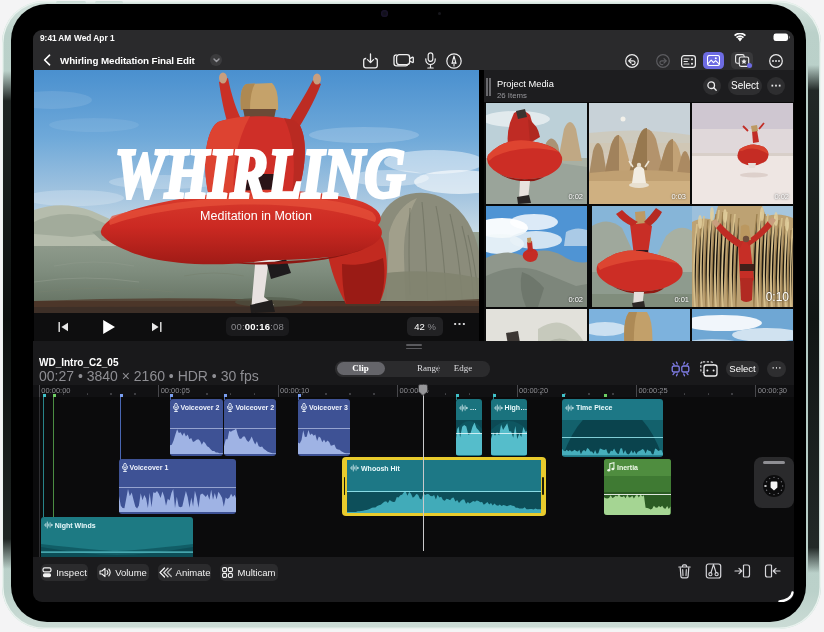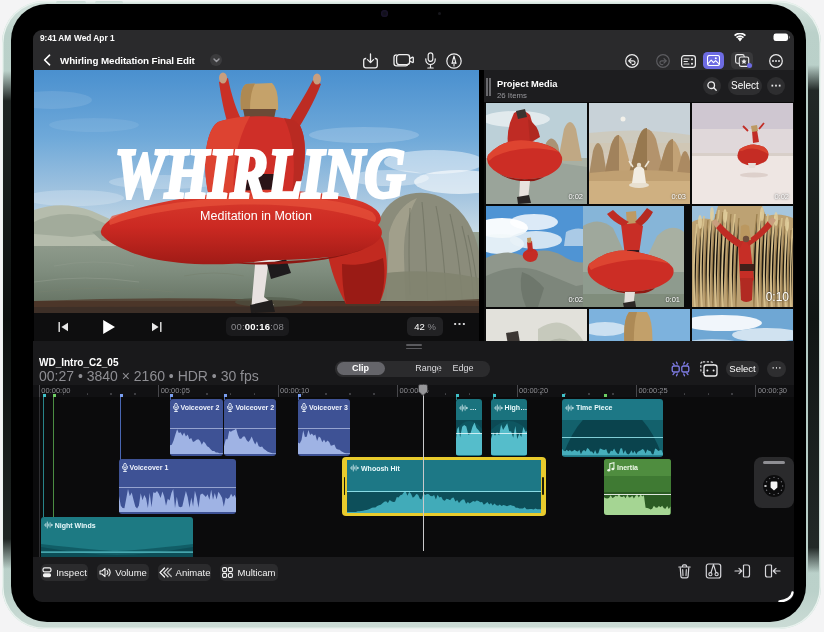--- a/index.html
+++ b/index.html
@@ -254,21 +254,21 @@
         <path d="M1 0.8 L7.6 5 L1 9.2 Z" fill="#e8e8e8"></path>
       </svg>
       <div class="abs" style="left:192px;top:4px;width:63px;height:19px;border-radius:5px;background:#1a1a1c;color:#8a8a8e;font-size:9.5px;line-height:19px;text-align:center;letter-spacing:.2px;">00:<b style="color:#fff;">00:16</b>:08</div>
       <div class="abs" style="left:373px;top:4px;width:36px;height:19px;border-radius:5px;background:#222224;color:#fff;font-size:9.5px;line-height:19px;text-align:center;">42 <span style="color:#8a8a8e;">%</span></div>
       <div class="abs" style="left:419px;top:3px;color:#d4d4d6;font-size:13px;letter-spacing:1px;font-weight:bold;">⋯</div>
     </div>
     <div id="panel">
       <div id="panelhead">
         <div class="abs" style="left:1.5px;top:8px;width:2px;height:18px;background:#6a6a6e;"></div>
         <div class="abs" style="left:5px;top:8px;width:2px;height:18px;background:#6a6a6e;"></div>
-        <div class="abs" style="left:13px;top:9px;color:#fff;font-weight:bold;font-size:9.3px;">Project Media</div>
+        <div class="abs" style="left:13px;top:9px;color:#fff;font-weight:normal;font-size:9.3px;">Project Media</div>
         <div class="abs" style="left:13px;top:21px;color:#98989d;font-size:7.8px;">26 Items</div>
         <div class="circbtn" style="left:219px;top:7px;">
           <svg style="margin:4px 0 0 4px;" width="10" height="10" viewBox="0 0 10 10">
             <circle cx="4.2" cy="4.2" r="3.3" fill="none" stroke="#ededee" stroke-width="1.3"></circle>
             <path d="M6.8 6.8 L9.2 9.2" stroke="#ededee" stroke-width="1.3" stroke-linecap="round"></path>
           </svg>
         </div>
         <div class="pill" style="left:244px;top:7px;width:34px;height:18px;font-size:10px;line-height:18px;">Select</div>
         <div class="circbtn" style="left:283px;top:7px;color:#ededee;font-size:11px;font-weight:bold;text-align:center;line-height:16px;">⋯</div>
       </div>
@@ -341,21 +341,21 @@
 <path d="M101 24 Q 90 20 80 26 L 78 40 L 101 40 Z" fill="#e8eef2" opacity=".6"></path>
 <path d="M0 101 L 0 52 Q 20 42 38 50 Q 60 38 80 52 Q 92 58 101 56 L 101 101 Z" fill="#8f978c"></path>
 <path d="M0 101 L 0 70 Q 30 56 56 66 L 90 80 L 101 78 L 101 101 Z" fill="#7d867b"></path>
 <path d="M36 66 Q 48 70 58 82 L 52 101 L 40 101 Q 32 82 36 66 Z" fill="#6e776c"></path>
 <path d="M38 46 Q 44 40 50 44 Q 54 48 50 54 Q 44 58 39 54 Q 35 50 38 46 Z" fill="#c52c25"></path>
 <path d="M41 36 l 5 -1 1 10 -5 1 z" fill="#bf2b24"></path>
 <path d="M41 32 l 4 -0.5 0.5 5 -4 0.5 z" fill="#bd9a64"></path>
             </svg>
             <div class="abs" style="right:4px;bottom:3px;color:#fff;font-size:7.5px;text-shadow:0 0 2px rgba(0,0,0,.8);">0:02</div>
           </div>
-          <div class="abs" style="left:99px;top:136px;width:101px;height:101px;overflow:hidden;">
+          <div class="abs" style="left:108px;top:136px;width:101px;height:101px;overflow:hidden;">
             <svg width="101" height="101" viewBox="0 0 101 101">
               <rect width="101" height="101" fill="#86b5d8"></rect>
 <path d="M0 70 L 0 20 Q 16 10 30 22 L 42 48 L 20 70 Z" fill="#9fa89c"></path>
 <path d="M60 60 L 74 30 Q 88 16 101 26 L 101 70 L 70 72 Z" fill="#a8b0a2"></path>
 <rect y="66" width="101" height="35" fill="#8e9b8e"></rect>
 <path d="M0 88 h 101 v 13 h -101 z" fill="#808d7c"></path>
 <path d="M38 18 Q 50 12 60 20 L 56 48 L 42 50 Z" fill="#c82e26"></path>
 <path d="M43 6 l 10 -1 1 12 -10 1 z" fill="#bd9a64"></path>
 <path d="M40 20 Q 30 16 24 8 L 30 4 Q 38 12 46 16 Z" fill="#bf2b23"></path>
 <path d="M58 20 Q 66 14 70 6 L 64 2 Q 58 10 52 16 Z" fill="#b52a21"></path>
@@ -432,21 +432,21 @@
             </svg>
           </div>
         </div>
     </div>
   </div>
   <div id="tlhead">
     <div class="abs" style="left:373px;top:3px;width:16px;height:1.5px;background:#5a5a5e;border-radius:1px;"></div>
     <div class="abs" style="left:373px;top:6.5px;width:16px;height:1.5px;background:#5a5a5e;border-radius:1px;"></div>
     <div class="abs" style="left:6px;top:16px;color:#fff;font-weight:bold;font-size:10px;">WD_Intro_C2_05</div>
     <div class="abs" style="left:6px;top:27px;color:#8e8e93;font-size:14px;">00:27&nbsp;•&nbsp;3840 × 2160&nbsp;•&nbsp;HDR&nbsp;•&nbsp;30 fps</div>
-    <div class="abs" style="left:302px;top:20px;width:155px;height:15.5px;border-radius:7.5px;background:#2b2b2d;font-size:9px;color:#dcdcdf;">
+    <div class="abs" style="left:302px;top:20px;width:155px;height:15.5px;border-radius:7.5px;background:#2b2b2d;font-size:9px;color:#dcdcdf;font-family:Liberation Serif, serif;">
       <div class="abs" style="left:1.5px;top:1.2px;width:48px;height:13px;border-radius:6.5px;background:#65656a;color:#fff;font-weight:bold;text-align:center;line-height:13px;">Clip</div>
       <div class="abs" style="left:68px;width:51px;text-align:center;line-height:15.5px;">Range</div>
       <div class="abs" style="left:103px;width:50px;text-align:center;line-height:15.5px;">Edge</div>
       <div class="abs" style="left:103px;top:3.5px;width:1px;height:8.5px;background:#47474a;"></div>
     </div>
 
     <svg class="abs" style="left:638px;top:19px;" width="19" height="18" viewBox="0 0 19 18">
       <g stroke="#807ee8" stroke-width="1.3" fill="none">
         <rect x="1.2" y="6" width="7" height="6" rx="1.6"></rect>
         <rect x="10.8" y="6" width="7" height="6" rx="1.6"></rect>

